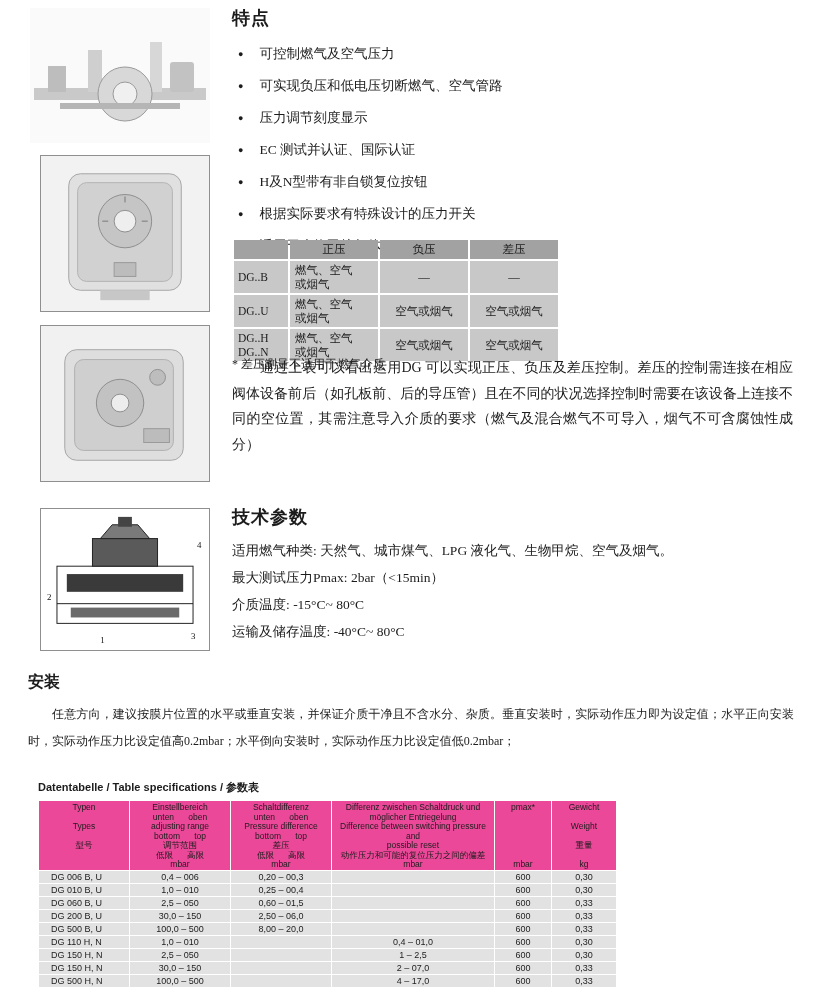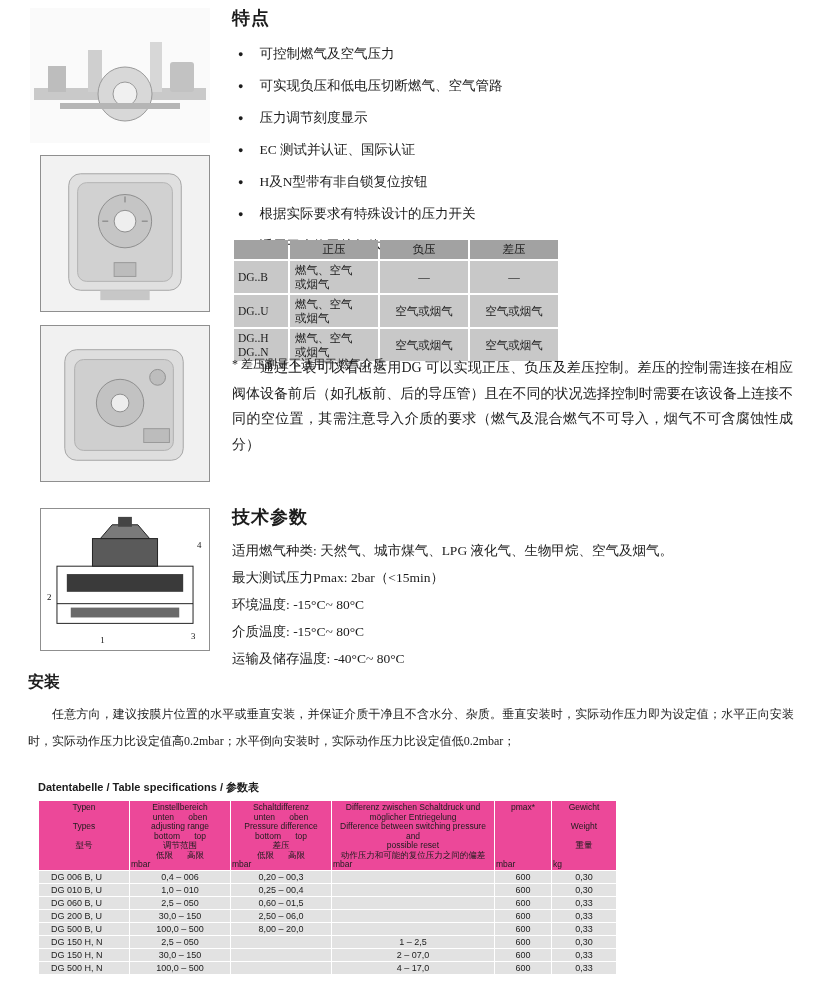--- a/index.html
+++ b/index.html
@@ -52,21 +52,21 @@
 
   .spec { position:absolute; left:38px; top:780px; width:756px; font-family:"Liberation Sans","DejaVu Sans",sans-serif; }
   .spec-title { font-size:11px; font-weight:bold; margin-bottom:5px; }
   table.spec-table { border-collapse:separate; border-spacing:1px; table-layout:fixed; }
   .spec-table col.s0 { width:90px; }  .spec-table col.s1 { width:100px; }
   .spec-table col.s2 { width:100px; } .spec-table col.s3 { width:162px; }
   .spec-table col.s4 { width:56px; }  .spec-table col.s5 { width:64px; }
   .spec-table th { background:#ec4899; font-weight:normal; height:64px; padding:2px 1px 1px 1px; vertical-align:top; }
   .h-wrap { display:flex; flex-direction:column; justify-content:space-between; height:100%; }
   .h-main { white-space:pre-wrap; text-align:center; font-size:8.5px; line-height:9.5px; }
-  .h-unit { text-align:left; font-size:8.5px; line-height:9px; }
+  .h-unit { text-align:center; font-size:8.5px; line-height:9px; }
   .spec-table td { background:#e2e2e2; height:12px; font-size:9px; text-align:center; padding:0 16px; }
   .spec-table td.t { text-align:left; padding-left:12px; }
 </style>
 </head>
 <body>
 
 <div class="page">
 
   <figure class="img1">
     <svg viewBox="0 0 180 135">
@@ -202,21 +202,20 @@
   </table>
 
   <div class="media-footnote">* 差压测量不适用于燃气介质</div>
 
   <p class="desc">通过上表可以看出运用DG 可以实现正压、负压及差压控制。差压的控制需连接在相应阀体设备前后（如孔板前、后的导压管）且在不同的状况选择控制时需要在该设备上连接不同的空位置，其需注意导入介质的要求（燃气及混合燃气不可导入，烟气不可含腐蚀性成分）</p>
 
   <section class="tech">
     <h2>技术参数</h2>
     <p>适用燃气种类: 天然气、城市煤气、LPG 液化气、生物甲烷、空气及烟气。</p>
     <p>最大测试压力Pmax: 2bar（&lt;15min）</p>
-    <p>环境温度: -15°C~ 80°C</p>
     <p>介质温度: -15°C~ 80°C</p>
     <p>运输及储存温度: -40°C~ 80°C</p>
   </section>
 
   <section class="install">
     <h2>安装</h2>
     <p>任意方向，建议按膜片位置的水平或垂直安装，并保证介质干净且不含水分、杂质。垂直安装时，实际动作压力即为设定值；水平正向安装时，实际动作压力比设定值高0.2mbar；水平倒向安装时，实际动作压力比设定值低0.2mbar；</p>
   </section>
 
   <section class="spec">
@@ -327,20 +326,28 @@
         </tr>
         <tr>
           <td class="t">DG 500 B, U</td>
           <td>100,0 – 500</td>
           <td>8,00 – 20,0</td>
           <td></td>
           <td>600</td>
           <td>0,33</td>
         </tr>
         <tr>
+          <td class="t">DG 110 H, N</td>
+          <td>1,0 – 010</td>
+          <td></td>
+          <td>0,4 – 01,0</td>
+          <td>600</td>
+          <td>0,30</td>
+        </tr>
+        <tr>
           <td class="t">DG 150 H, N</td>
           <td>2,5 – 050</td>
           <td></td>
           <td>1  –  2,5</td>
           <td>600</td>
           <td>0,30</td>
         </tr>
         <tr>
           <td class="t">DG 150 H, N</td>
           <td>30,0 – 150</td>

